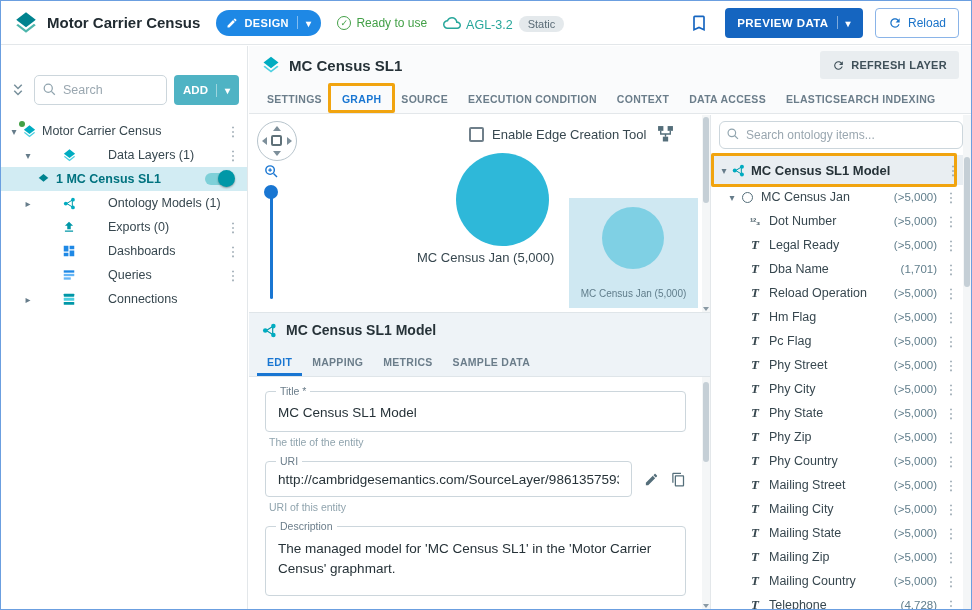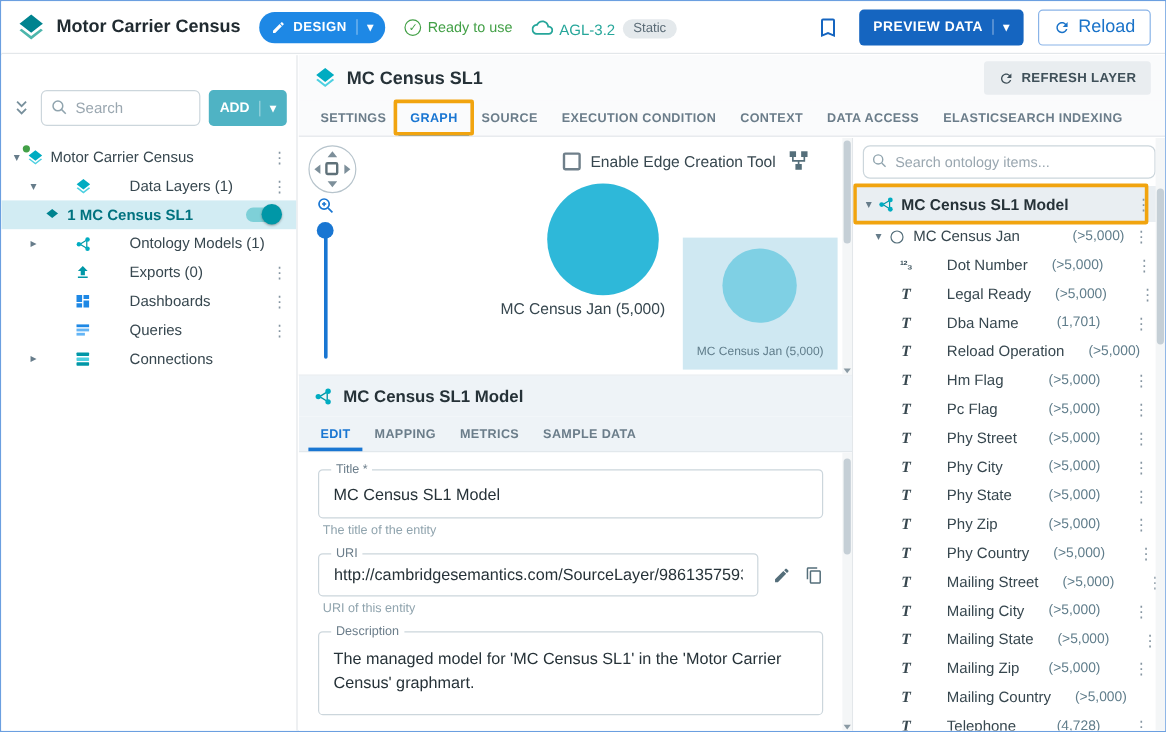--- a/index.html
+++ b/index.html
@@ -14,21 +14,21 @@
   .btn-divider { width:1px; height:13px; background:rgba(255,255,255,.45); margin:0 8px; }
   .caret::before { content:"\25BE"; font-size:10px; }
   .status-ready { display:flex; align-items:center; margin-left:16px; color:#43a047; font-size:12px; white-space:nowrap; }
   .check-circle { width:14px; height:14px; border:1.5px solid #43a047; border-radius:50%; display:flex; align-items:center; justify-content:center; font-size:9px; color:#43a047; margin-right:5px; }
   .check-circle::before { content:"\2713"; }
   .env-group { display:flex; align-items:flex-end; margin-left:16px; color:#26a69a; font-size:12.5px; white-space:nowrap; }
   .env-badge { background:#e4e9ec; color:#5a6b76; font-size:11px; padding:2px 9px; border-radius:10px; margin-left:6px; }
   .top-spacer { flex:1; }
   .bookmark { width:20px; height:20px; margin-right:16px; cursor:pointer; }
   .primary-btn { display:flex; align-items:center; height:30px; background:#1565c0; color:#fff; font-size:11.5px; font-weight:bold; letter-spacing:.4px; border-radius:4px; padding:0 12px; cursor:pointer; }
-  .outline-btn { display:flex; align-items:center; height:30px; border:1px solid #8ab4e8; color:#1a73c9; background:#fff; font-size:15px; border-radius:4px; padding:0 12px; margin-left:12px; cursor:pointer; }
+  .outline-btn { display:flex; align-items:center; height:30px; border:1px solid #8ab4e8; color:#1a73c9; background:#fff; font-size:12px; border-radius:4px; padding:0 12px; margin-left:12px; cursor:pointer; }
   .outline-btn svg { margin-right:6px; }
 
   
   .left { position:absolute; left:0; top:45px; width:247px; bottom:0; background:#fff; border-right:1px solid #e3e7ea; overflow:hidden; }
   .l-toolbar { display:flex; align-items:center; padding:9px 8px 8px 8px; gap:7px;margin-top:20px; }
   .collapse-ic { width:18px; height:18px; flex:none; cursor:pointer; }
   .searchbox { position:relative; flex:1; height:30px; }
   .searchbox input { width:100%; height:100%; border:1px solid #ccd6dc; border-radius:5px; padding:0 8px 0 28px; font-size:12.5px; color:#37474f; outline:none; font-family:inherit; }
   .searchbox input::placeholder { color:#9aa7b0; }
   .searchbox .mag { position:absolute; left:8px; top:7px; }
@@ -107,21 +107,21 @@
   .right-panel { flex:1; position:relative; background:#fff; overflow:hidden; }
   .r-search { margin:6px 8px; height:28px; position:relative; }
   .r-search input { width:100%; height:100%; border:1px solid #ccd6dc; border-radius:6px; padding:0 8px 0 26px; font-size:12px; color:#37474f; outline:none; font-family:inherit; }
   .r-search input::placeholder { color:#9aa7b0; }
   .r-search .mag { position:absolute; left:7px; top:6px; }
   .r-header { position:relative; height:30px; background:#e9eef2; display:flex; align-items:center; padding:0 10px 0 6px; cursor:pointer; }
   .r-header .ann { inset:-2px 14px -2px 0px; }
   .r-title { font-size:13px; font-weight:bold; color:#263238; margin-left:5px; white-space:nowrap; }
   .rrow { display:flex; align-items:center; height:24px; padding-right:12px; font-size:12.5px; color:#37474f; cursor:pointer; white-space:nowrap; }
   .rrow.cls { padding-left:14px; }
-  .rrow.prop { padding-left:36px;gap:20px; }
+  .rrow.prop { padding-left:36px; }
   .ric { width:16px; height:16px; margin-right:6px; flex:none; display:flex; align-items:center; justify-content:center; }
   .o-ic::before { content:""; width:9px; height:9px; border:1.5px solid #546e7a; border-radius:50%; }
   .n-ic { font-size:10px; font-weight:bold; color:#455a64; letter-spacing:-0.5px; }
   .n-ic::before { content:"\00B9\00B2\2083"; }
   .t-ic { font-family:"Liberation Serif", serif; font-style:italic; font-weight:bold; font-size:13px; color:#37474f; }
   .t-ic::before { content:"T"; }
   .rcount { margin-left:auto; font-size:11.5px; color:#607d8b; }
   .rrow .kebab { margin-left:6px; }
 </style>
 </head>

